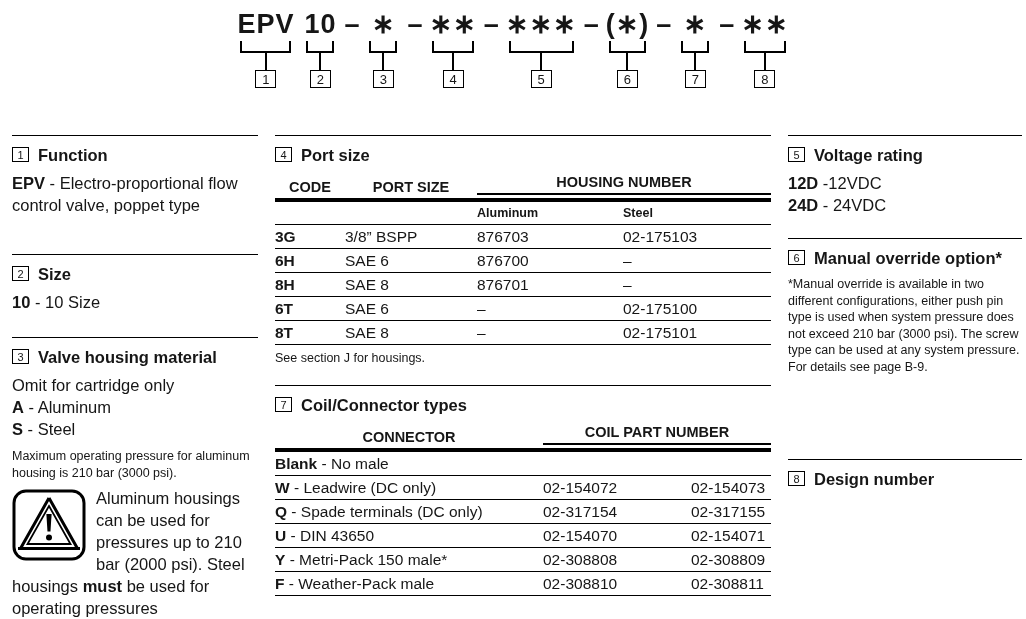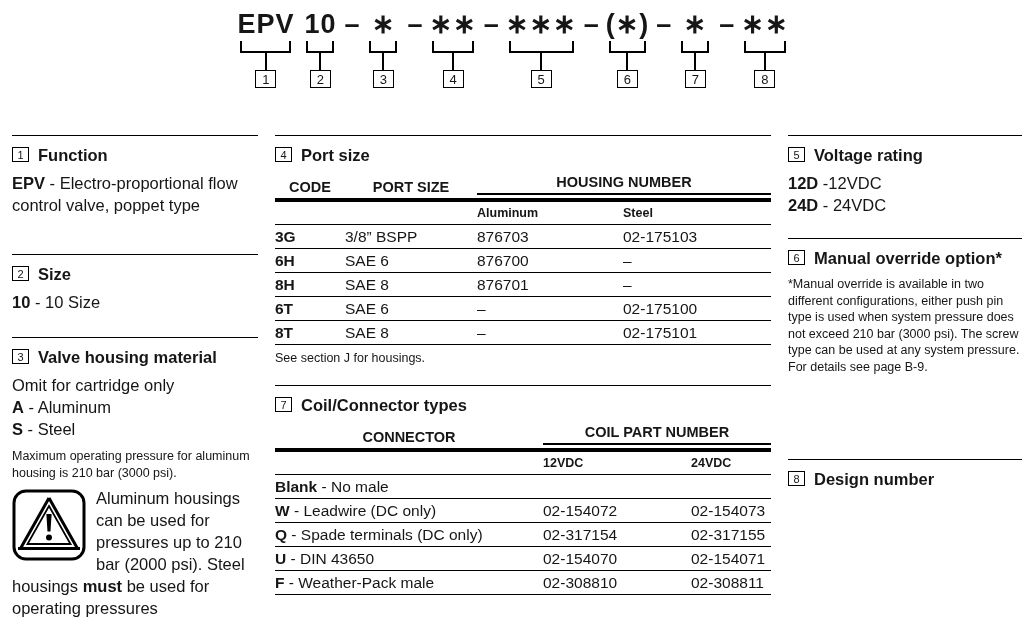--- a/index.html
+++ b/index.html
@@ -261,25 +261,20 @@
           <thead>
             <tr class="hrow">
               <th>CONNECTOR</th>
               <th class="grp" colspan="2">
                   <span>COIL PART NUMBER</span>
                 </th>
             </tr>
             <tr class="bar">
                 <td colspan="3"></td>
               </tr>
-            <tr class="sub">
-              <td></td>
-              <td>12VDC</td>
-              <td>24VDC</td>
-            </tr>
           </thead>
           <tbody class="rows">
               <tr>
                 <td><b>Blank</b><span> - No male</span></td>
                 <td></td>
                 <td></td>
               </tr>
               <tr>
                 <td><b>W</b><span> - Leadwire (DC only)</span></td>
                 <td>02-154072</td>
@@ -287,20 +282,25 @@
               </tr>
               <tr>
                 <td><b>Q</b><span> - Spade terminals (DC only)</span></td>
                 <td>02-317154</td>
                 <td>02-317155</td>
               </tr>
               <tr>
                 <td><b>U</b><span> - DIN 43650</span></td>
                 <td>02-154070</td>
                 <td>02-154071</td>
+              </tr>
+              <tr>
+                <td><b>Y</b><span> - Metri-Pack 150 male*</span></td>
+                <td>02-308808</td>
+                <td>02-308809</td>
               </tr>
               <tr>
                 <td><b>F</b><span> - Weather-Pack male</span></td>
                 <td>02-308810</td>
                 <td>02-308811</td>
               </tr>
             </tbody>
         </table>
       </div>
 

